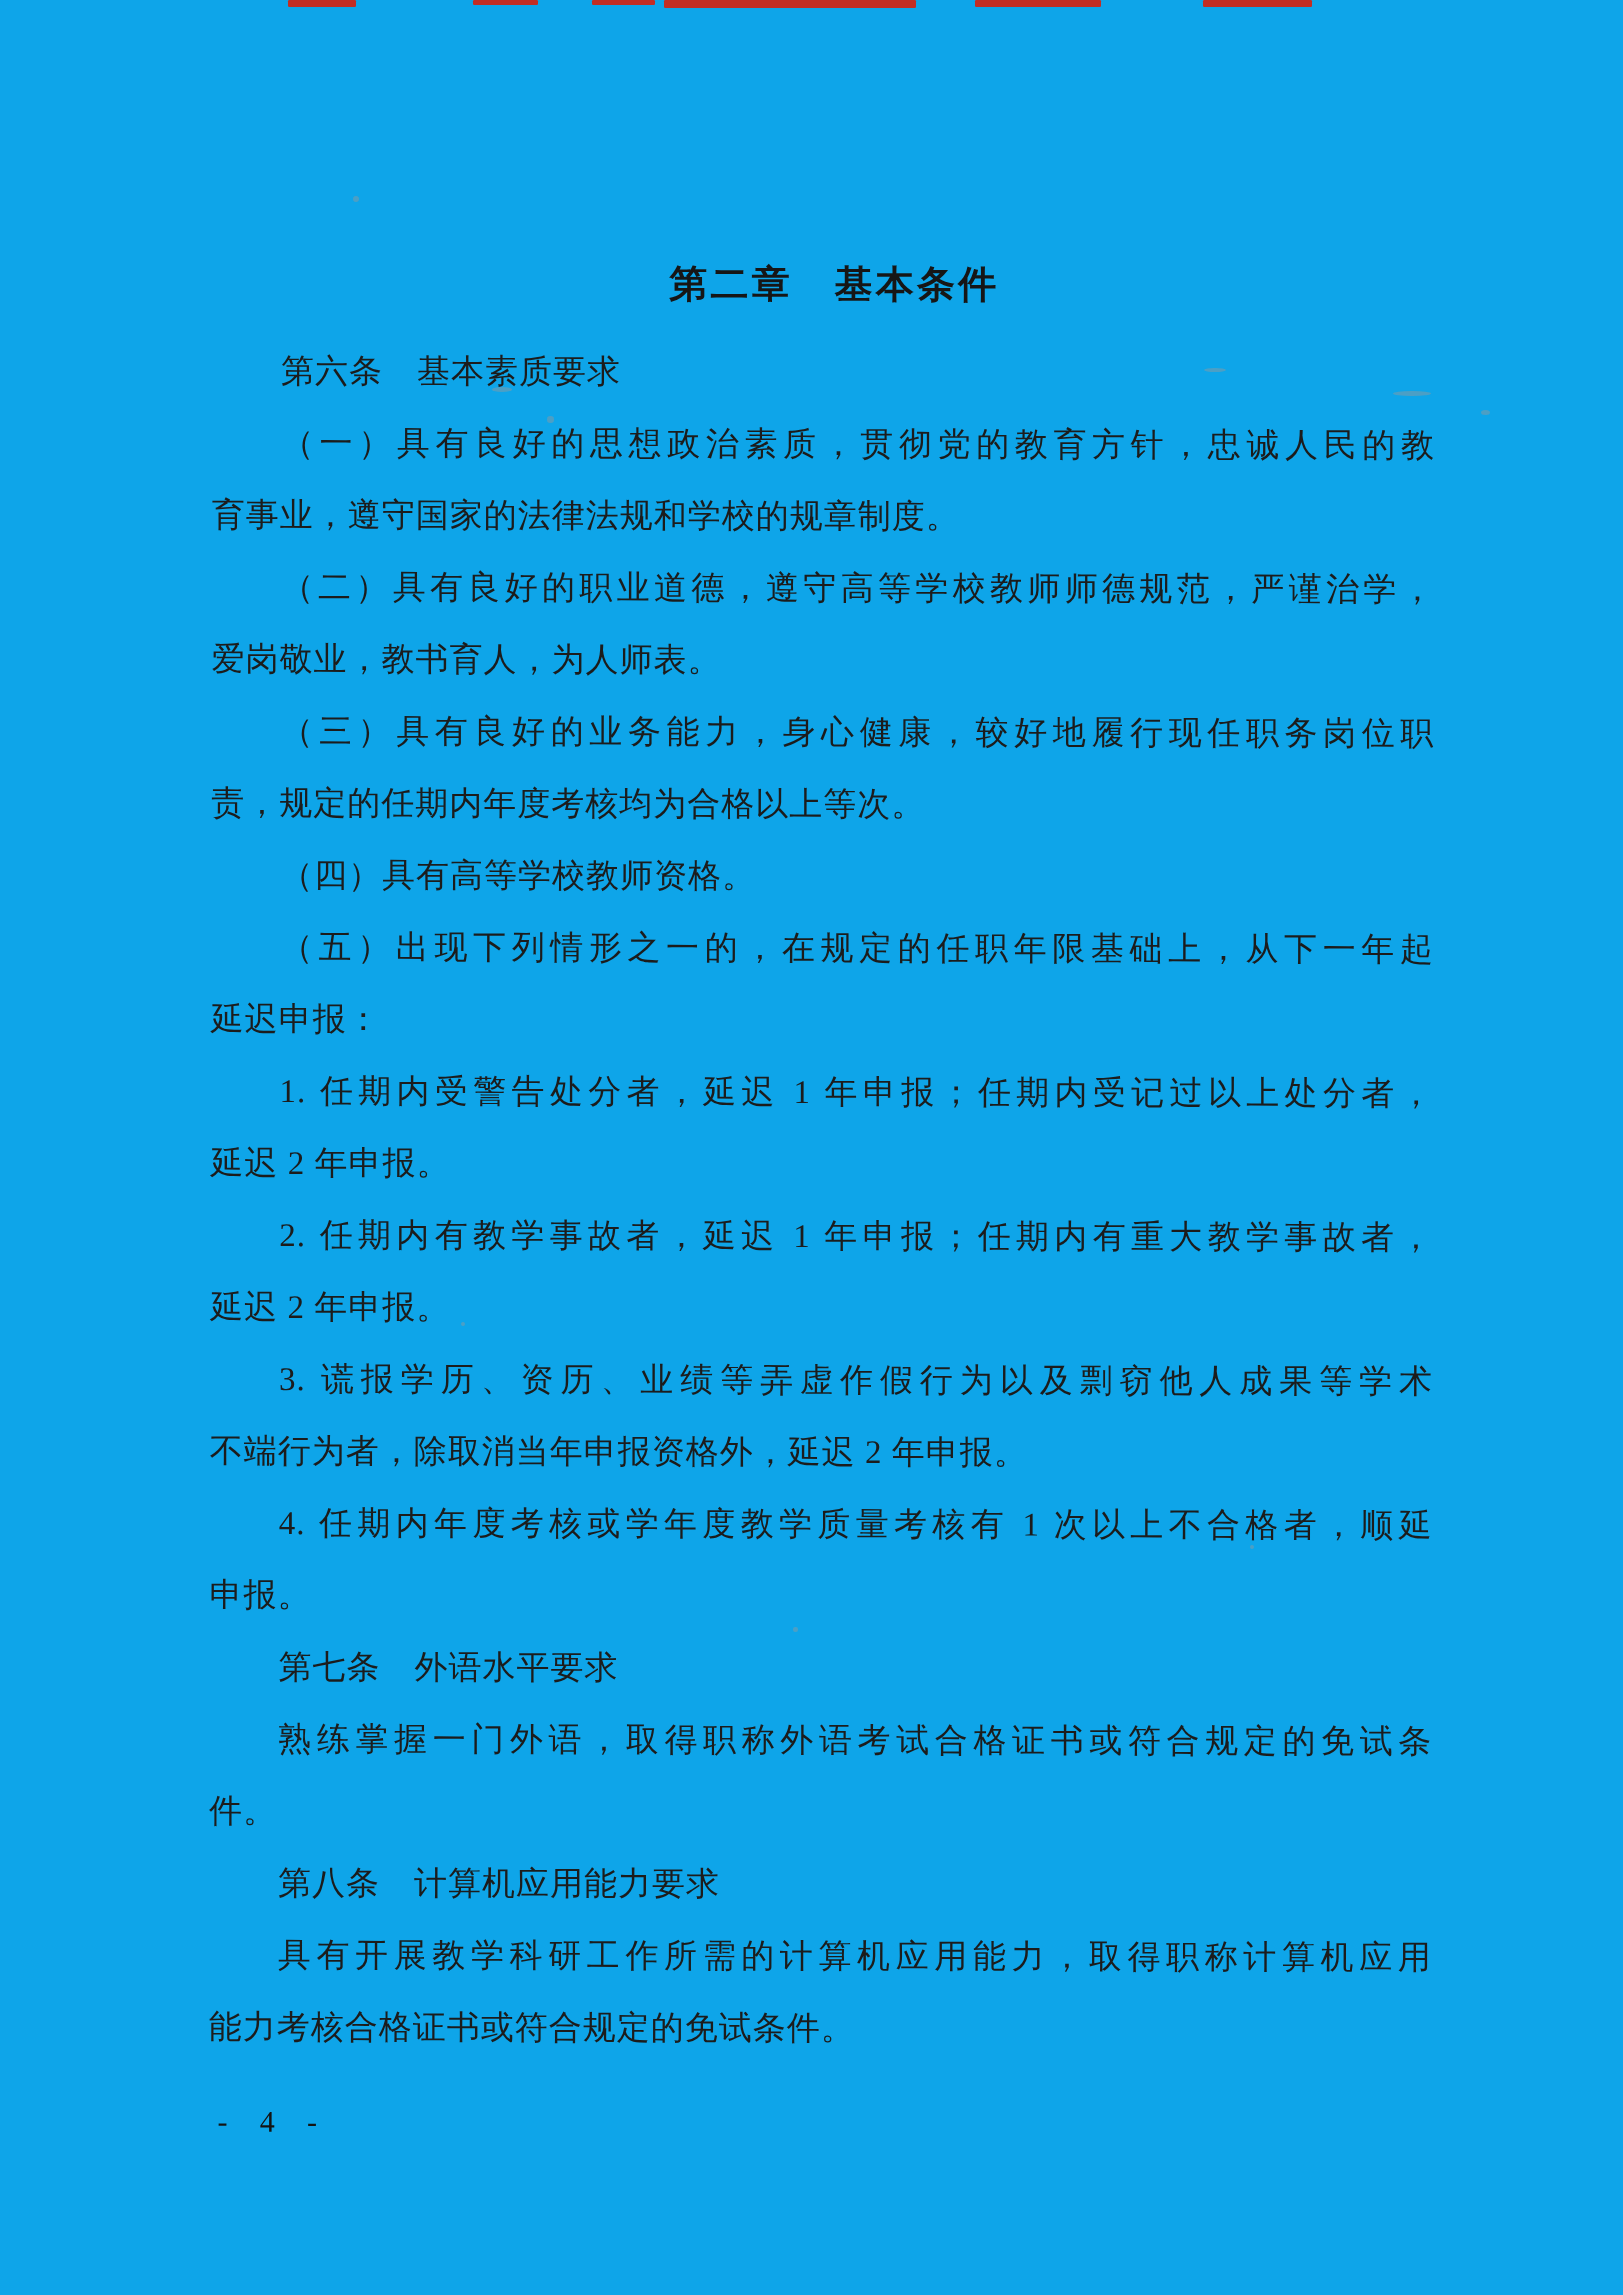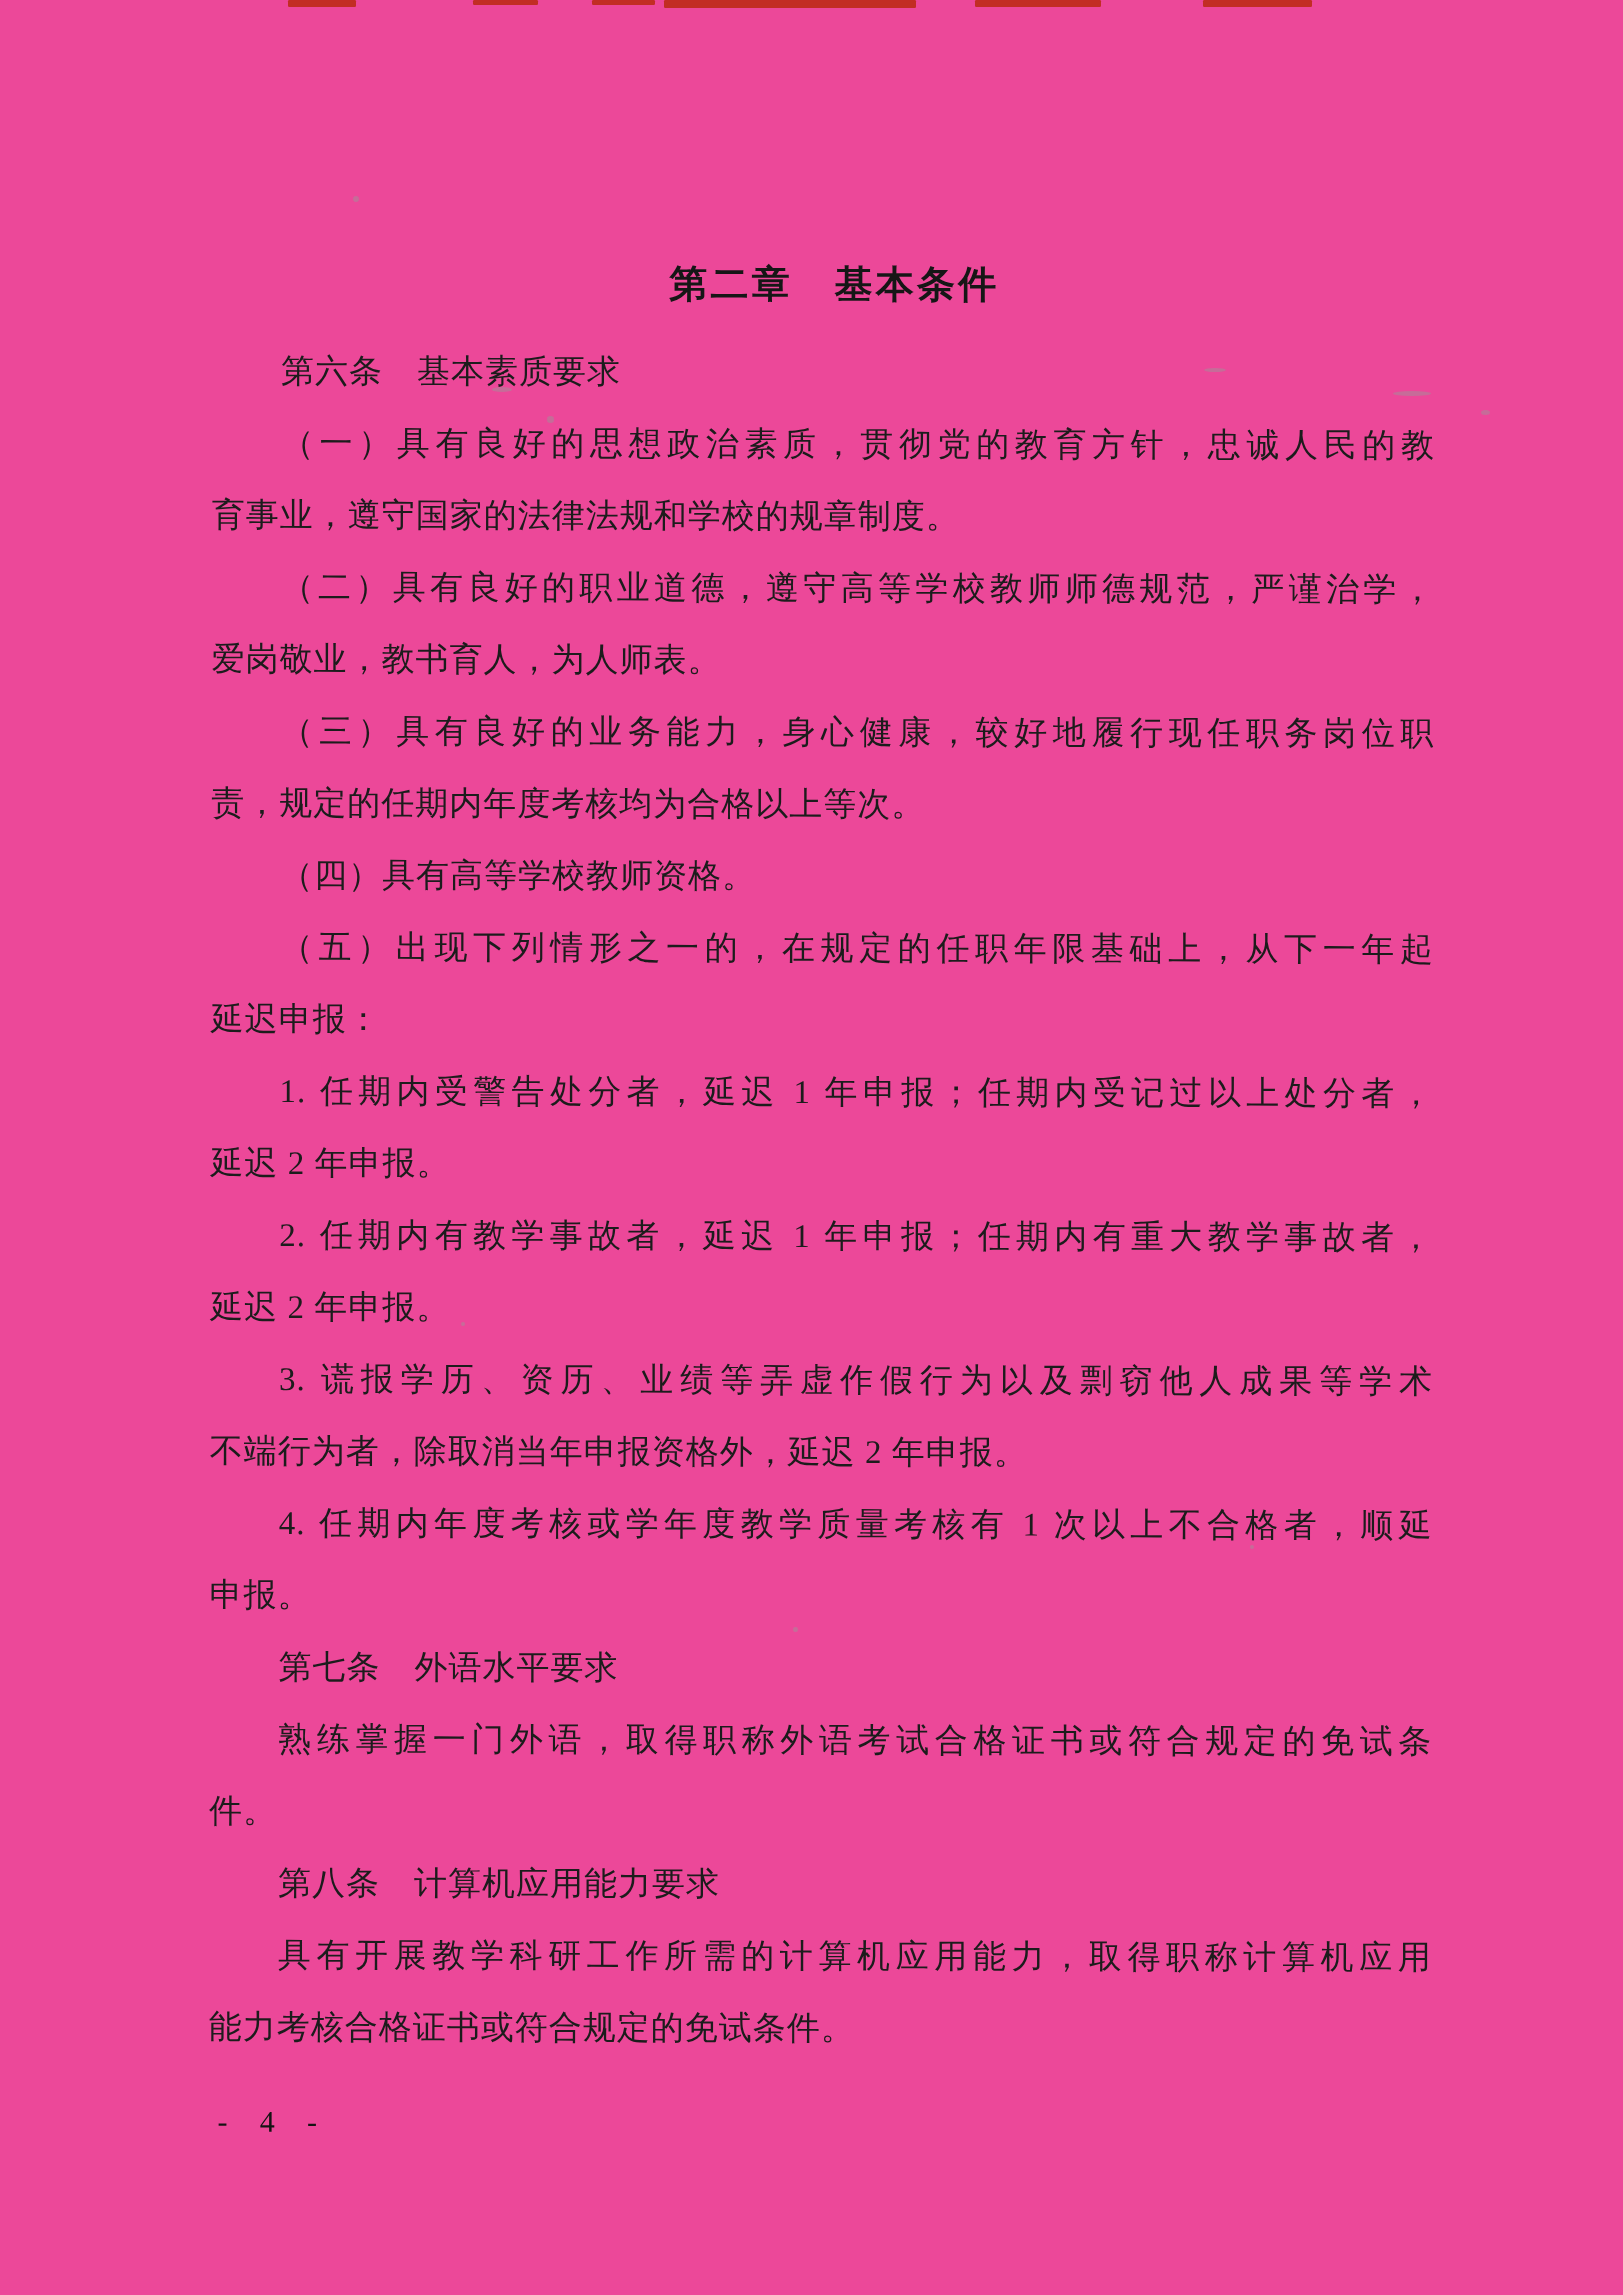--- a/index.html
+++ b/index.html
@@ -6,21 +6,21 @@
   body{
     width:1623px;height:2295px;
     background:#ffffff;
     overflow:hidden;
     font-family:"Liberation Serif","DejaVu Serif",serif;
     color:#1b1b1b;
     position:relative;
   }
   .page{
     position:absolute;inset:0;
-    background:#ec4899;
+    background:#0ea5e9;
     text-decoration:underline;
   }
   .scan{
     position:absolute;inset:0;
     transform:rotate(0.12deg);
     transform-origin:50% 40%;
   }
   .title{
     position:absolute;
     top:261px;left:0;right:0;

